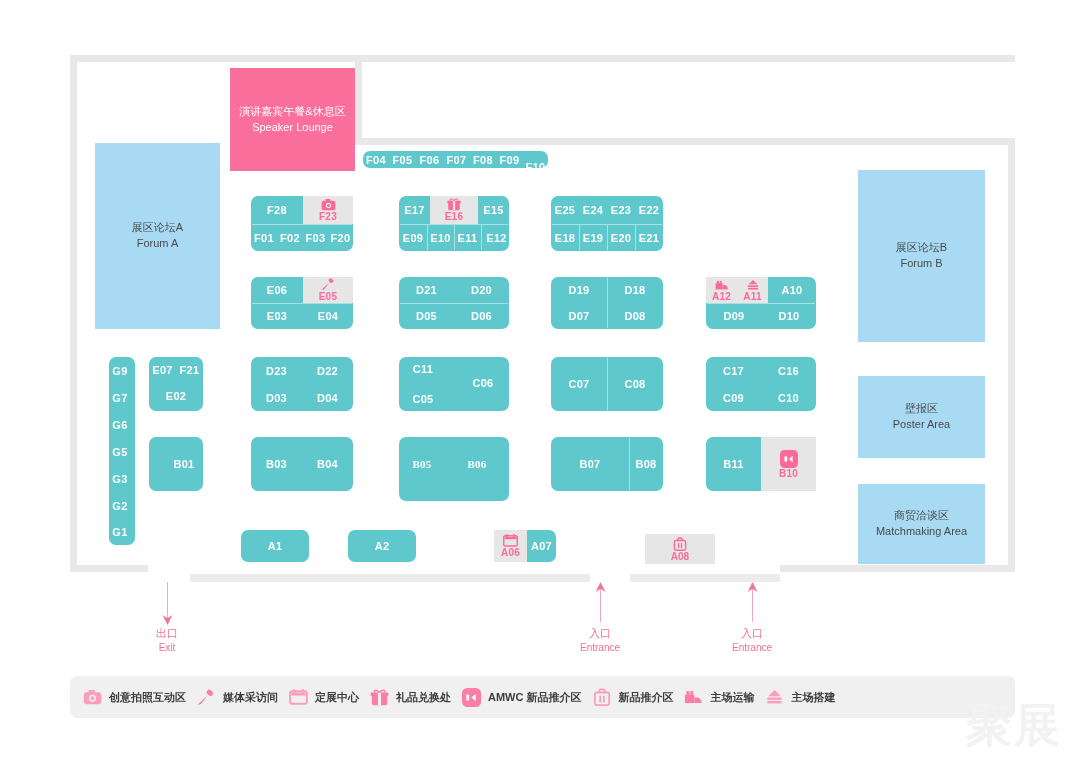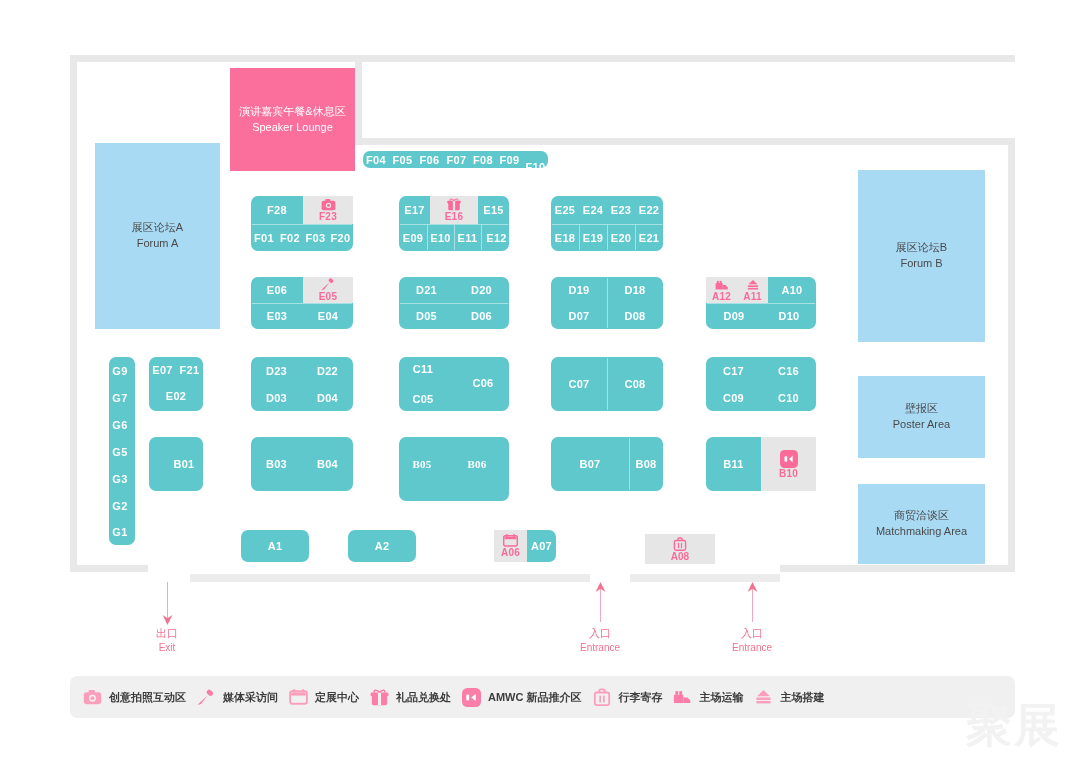--- a/index.html
+++ b/index.html
@@ -518,21 +518,21 @@
 
     <div class="legend-item">
       <span class="legend-icon">
         <svg width="18" height="18" viewBox="0 0 20 20">
             <rect x="2" y="5" width="16" height="14" rx="2.4" fill="none" stroke="#fb9ebc" stroke-width="2"></rect>
             <path d="M7 5 V3.1 a1.6 1.6 0 0 1 1.6-1.6 h2.8 A1.6 1.6 0 0 1 13 3.1 V5" fill="none" stroke="#fb9ebc" stroke-width="2"></path>
             <rect x="7" y="8.5" width="1.9" height="7.6" fill="#fb9ebc"></rect>
             <rect x="11.1" y="8.5" width="1.9" height="7.6" fill="#fb9ebc"></rect>
           </svg>
       </span>
-      <span class="legend-label">行李寄存</span>
+      <span class="legend-label">新品推介区</span>
     </div>
 
     <div class="legend-item">
       <span class="legend-icon">
         <svg width="19" height="16" viewBox="0 0 22 18">
             <rect x="1" y="6.5" width="11" height="9.5" fill="#fb7ea8"></rect>
             <path d="M12 9.5 h4.6 l3.4 3.4 V16 H12 Z" fill="#fb7ea8"></path>
             <rect x="2.8" y="2.2" width="3.3" height="4.6" fill="#fb7ea8"></rect>
             <rect x="7.3" y="2.2" width="3.3" height="4.6" fill="#fb7ea8"></rect>
           </svg>

